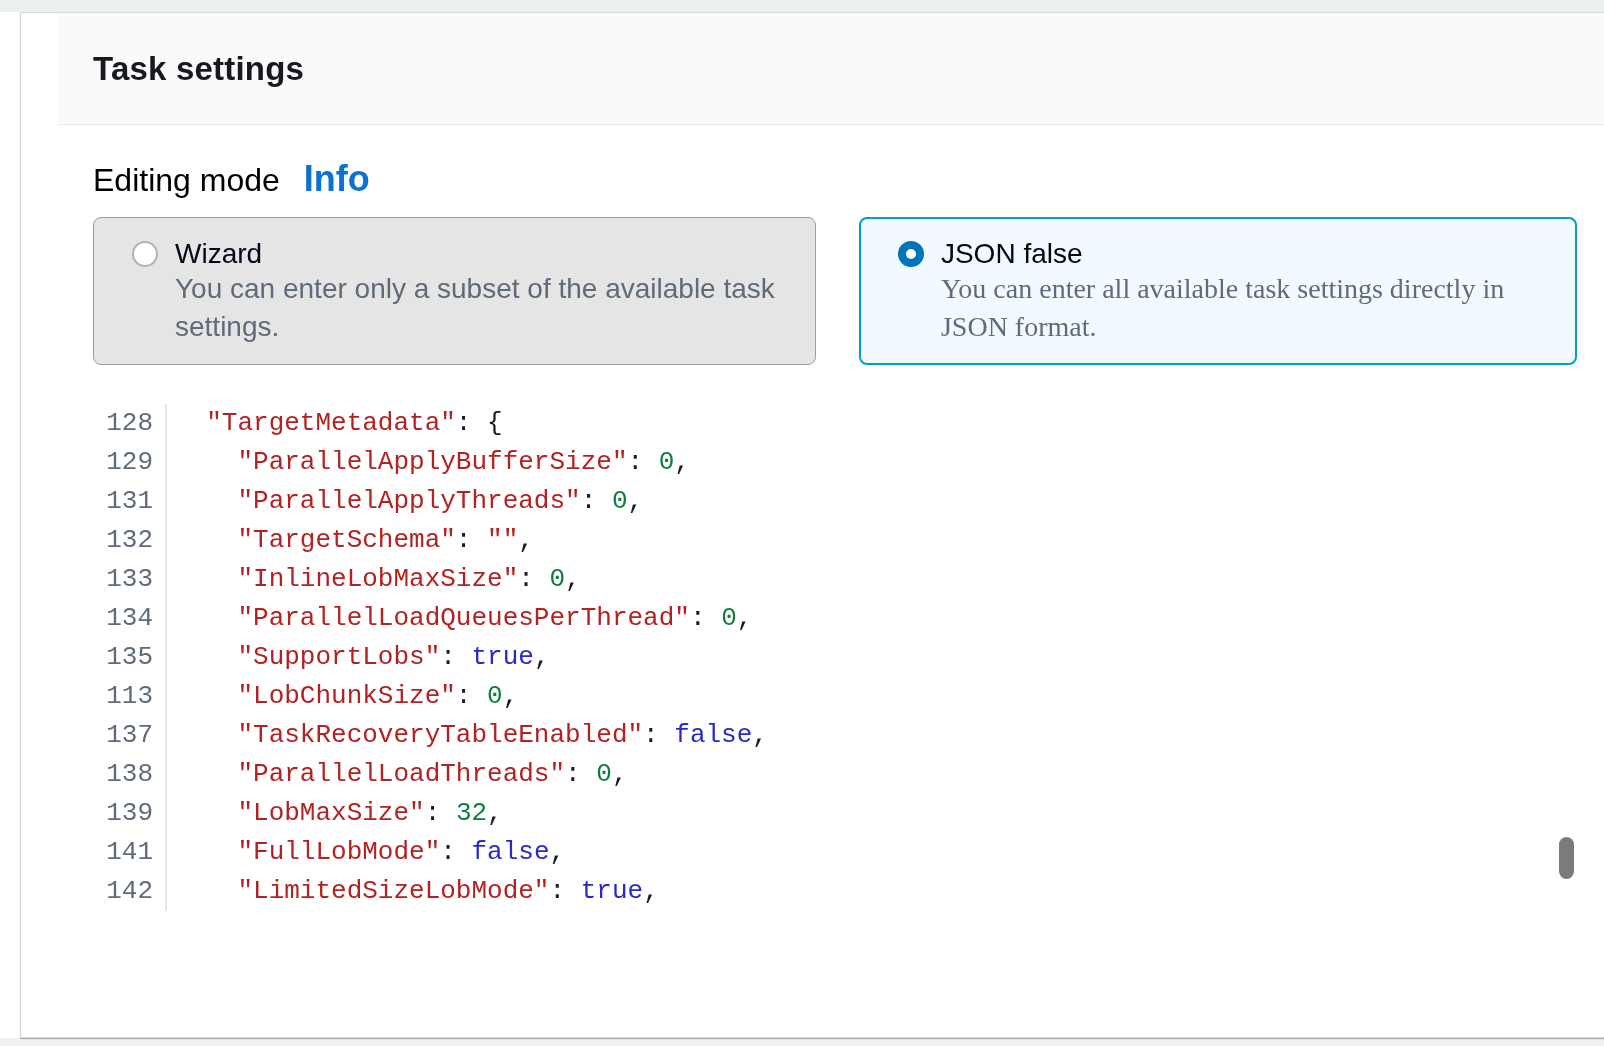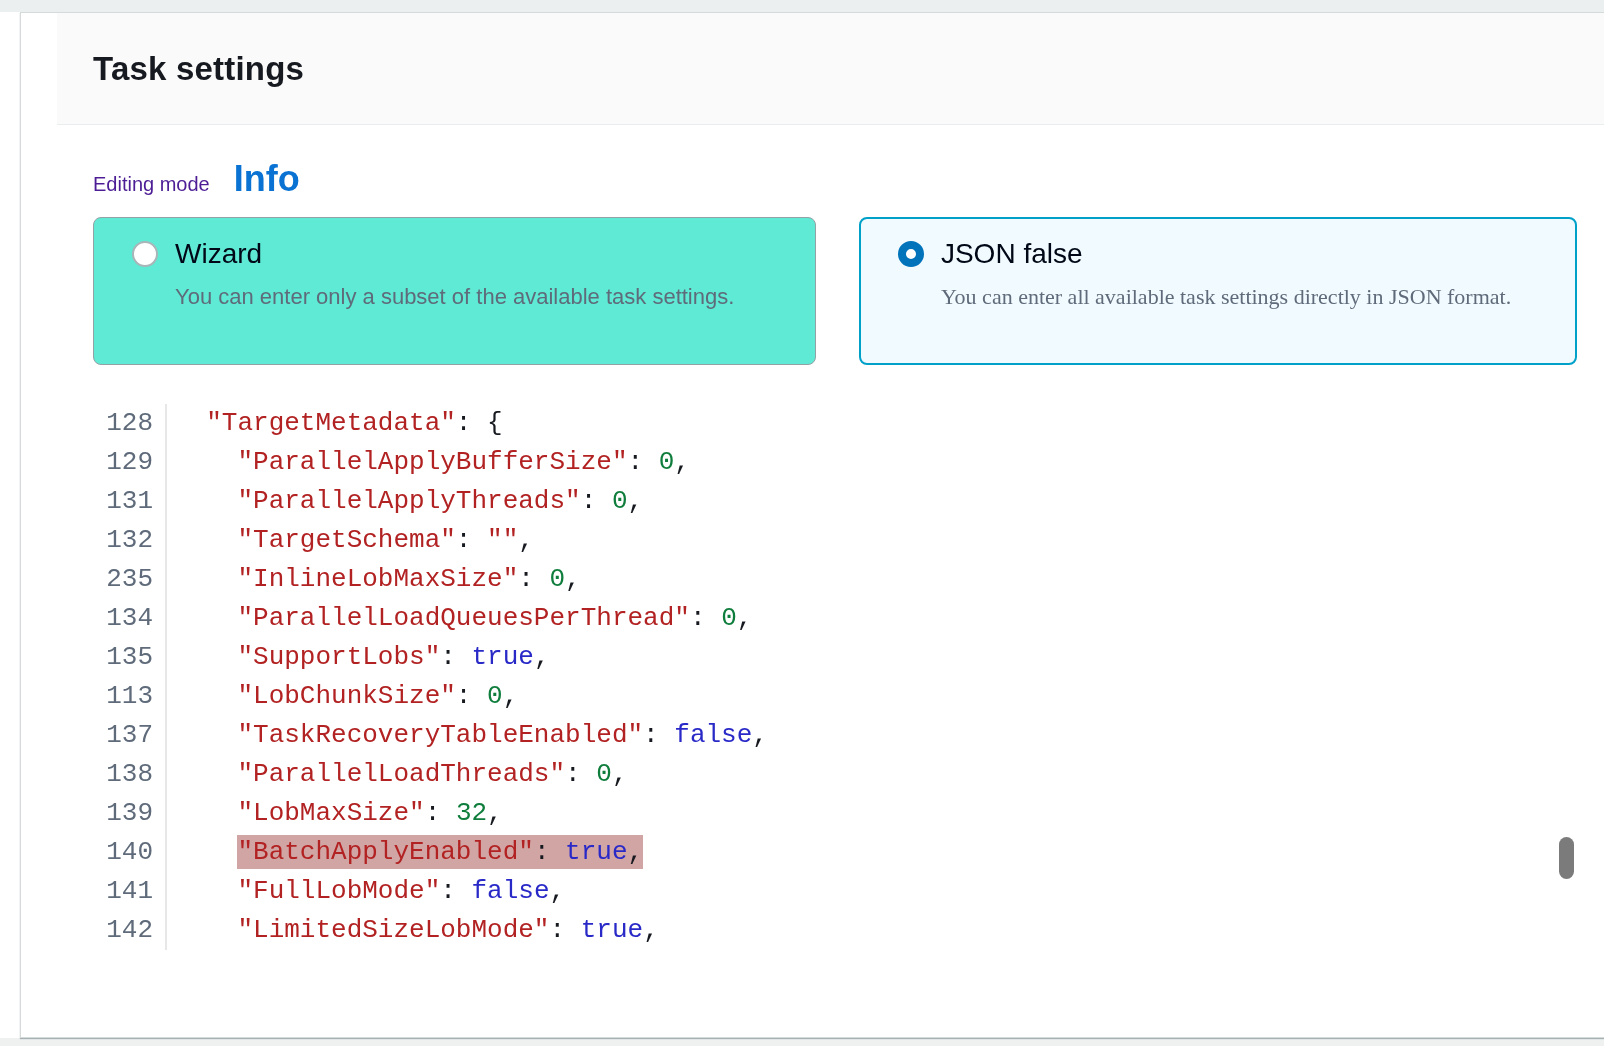--- a/index.html
+++ b/index.html
@@ -18,43 +18,43 @@
   }
   .card-header {
     height:112px; background:#fafafa; border-bottom:1px solid #eaeded;
     display:flex; align-items:center; padding:0 36px;
   }
   .card-title { font-size:33px; font-weight:700; color:#16191f; letter-spacing:0.2px; }
 
   .card-body { padding:0 36px; }
 
   .field-label-row { margin-top:33px; display:flex; align-items:baseline; gap:24px; }
-  .field-label { font-size:20px; color:#4c1d95; }
+  .field-label { font-size:32px; color:#000000; }
   .info-link { font-size:36px; font-weight:700; color:var(--link-blue,#0972d3); text-decoration:none; cursor:pointer; }
 
   .tiles { display:flex; gap:43px; margin-top:17px; }
   .tile {
-    height:148px; width:741px; background:#5eead4;
+    height:148px; width:741px; background:#e5e5e5;
     border:1px solid #94a1a5; border-radius:8px;
     padding:20px 30px 0 38px; cursor:pointer;
   }
   .tile.selected {
     width:736px;
     border:2px solid var(--selected-tile-border,#00a1c9);
     background:var(--selected-tile-bg,#f1faff);
     padding:19px 29px 0 37px;
   }
   .tile-head { display:flex; align-items:center; gap:17px; }
   .radio {
     width:26px; height:26px; border-radius:50%; flex:none;
     background:#ffffff; border:2px solid #a9b5b8;
   }
   .tile.selected .radio { border:8px solid var(--accent-blue,#0073bb); }
   .tile-label { font-size:28px; color:#000716; }
-  .tile-desc { margin:8px 0 0 43px; font-size:22px; line-height:38px; color:#5f6b7a; }
+  .tile-desc { margin:0 0 0 43px; font-size:28px; line-height:38px; color:#5f6b7a; }
   .tile.selected .tile-desc { max-width:605px;font-family:Liberation Serif, serif; }
 
   .editor {
     margin-top:39px;
     font-family:"Liberation Mono","DejaVu Sans Mono",monospace;
     font-size:26px; line-height:39px;
   }
   .code-line { display:flex; cursor:text; }
   .line-number {
     width:74px; flex:none; text-align:right; padding-right:12px;
@@ -125,21 +125,21 @@
           </div>
           <div class="code-line">
             <span class="line-number">131</span>
             <div class="line-content">    <span><span class="tok-str">"ParallelApplyThreads"</span><span class="tok-punct">: </span><span class="tok-number">0</span><span class="tok-punct">,</span></span></div>
           </div>
           <div class="code-line">
             <span class="line-number">132</span>
             <div class="line-content">    <span><span class="tok-str">"TargetSchema"</span><span class="tok-punct">: </span><span class="tok-str">""</span><span class="tok-punct">,</span></span></div>
           </div>
           <div class="code-line">
-            <span class="line-number">235</span>
+            <span class="line-number">133</span>
             <div class="line-content">    <span><span class="tok-str">"InlineLobMaxSize"</span><span class="tok-punct">: </span><span class="tok-number">0</span><span class="tok-punct">,</span></span></div>
           </div>
           <div class="code-line">
             <span class="line-number">134</span>
             <div class="line-content">    <span><span class="tok-str">"ParallelLoadQueuesPerThread"</span><span class="tok-punct">: </span><span class="tok-number">0</span><span class="tok-punct">,</span></span></div>
           </div>
           <div class="code-line">
             <span class="line-number">135</span>
             <div class="line-content">    <span><span class="tok-str">"SupportLobs"</span><span class="tok-punct">: </span><span class="tok-boolean">true</span><span class="tok-punct">,</span></span></div>
           </div>
@@ -153,24 +153,20 @@
           </div>
           <div class="code-line">
             <span class="line-number">138</span>
             <div class="line-content">    <span><span class="tok-str">"ParallelLoadThreads"</span><span class="tok-punct">: </span><span class="tok-number">0</span><span class="tok-punct">,</span></span></div>
           </div>
           <div class="code-line">
             <span class="line-number">139</span>
             <div class="line-content">    <span><span class="tok-str">"LobMaxSize"</span><span class="tok-punct">: </span><span class="tok-number">32</span><span class="tok-punct">,</span></span></div>
           </div>
           <div class="code-line">
-            <span class="line-number">140</span>
-            <div class="line-content">    <span class="hl"><span class="tok-str">"BatchApplyEnabled"</span><span class="tok-punct">: </span><span class="tok-boolean">true</span><span class="tok-punct">,</span></span></div>
-          </div>
-          <div class="code-line">
             <span class="line-number">141</span>
             <div class="line-content">    <span><span class="tok-str">"FullLobMode"</span><span class="tok-punct">: </span><span class="tok-boolean">false</span><span class="tok-punct">,</span></span></div>
           </div>
           <div class="code-line">
             <span class="line-number">142</span>
             <div class="line-content">    <span><span class="tok-str">"LimitedSizeLobMode"</span><span class="tok-punct">: </span><span class="tok-boolean">true</span><span class="tok-punct">,</span></span></div>
           </div>
         </div>
     </div>
 

